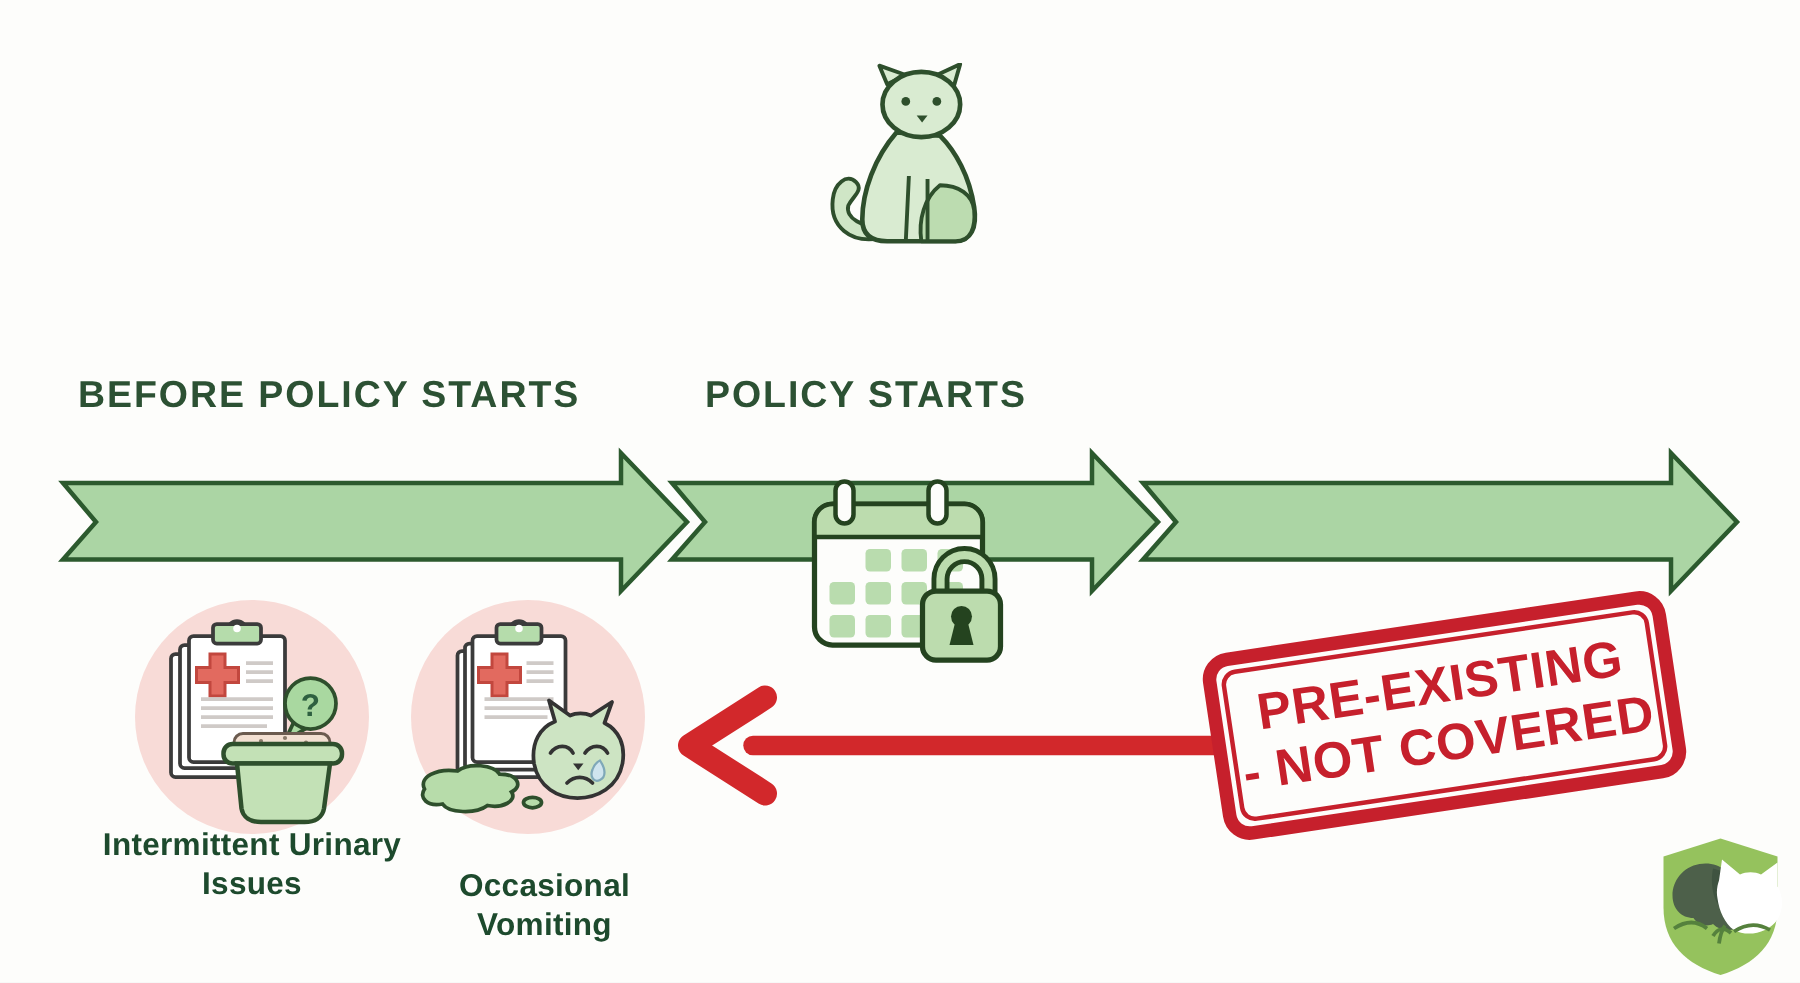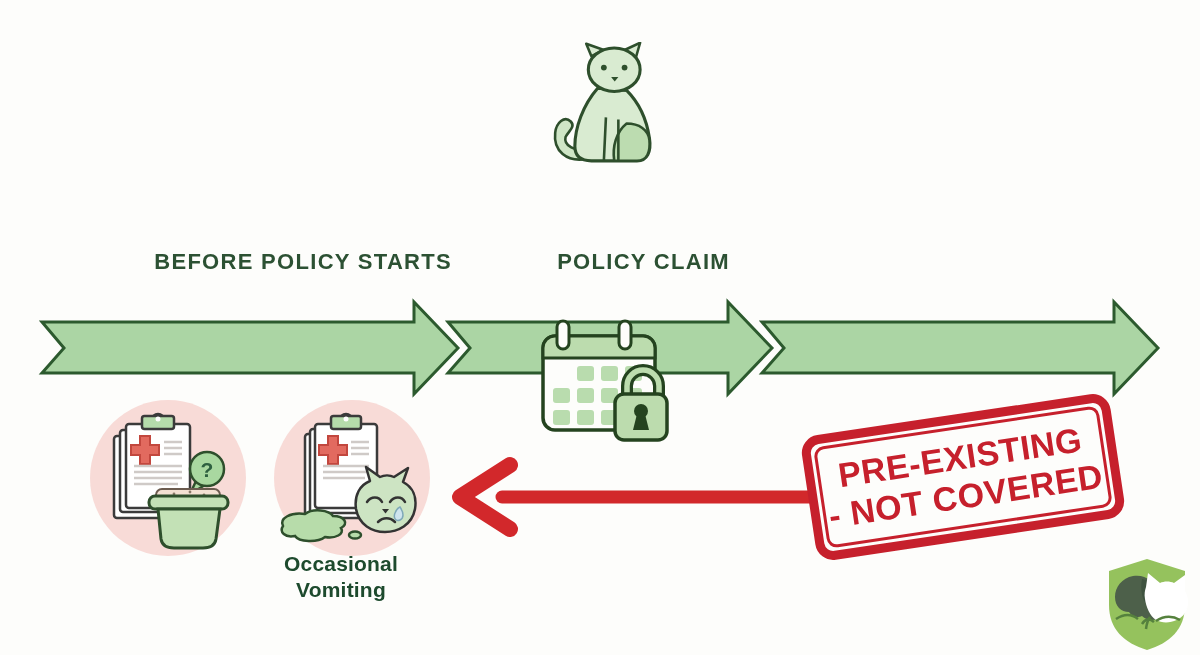--- a/index.html
+++ b/index.html
@@ -1,30 +1,30 @@
 <!DOCTYPE html>
 <html><head>
 <meta charset="utf-8">
 <style>
   html,body{margin:0;padding:0;}
   body{font-family:"Liberation Sans",sans-serif;background:#e9e9e9;}
   .canvas{position:relative;width:1200px;height:655px;background:#fdfdfb;overflow:hidden;}
 
-  .stage-label{position:absolute;top:249px;font-size:22px;font-weight:700;
-    letter-spacing:1.3px;color:#2c5133;text-align:right;}
+  .stage-label{position:absolute;top:249px;font-size:25px;font-weight:700;
+    letter-spacing:1.3px;color:#2c5133;text-align:left;}
   .stage-before{left:52px;width:400px;}
   .stage-start{left:470px;width:260px;}
   .stage-future{left:820px;width:260px;}
 
   .abs{position:absolute;}
 
   .condition-label{position:absolute;top:551px;font-size:21px;font-weight:600;
     color:#1d4a2d;text-align:center;line-height:1.25;letter-spacing:0.2px;}
   .cond-label-1{left:58px;width:220px;}
-  .cond-label-2{left:251px;width:180px;}
+  .cond-label-2{left:273px;width:180px;margin-top:27px;}
 
   .stamp{position:absolute;left:807px;top:414px;width:312px;height:126px;
     box-sizing:border-box;border:9px solid #c6202c;border-radius:18px;
     transform:rotate(-8.5deg);background:#fdfdfb;z-index:5;}
   .stamp-inner{position:absolute;inset:3px;border:3px solid #c6202c;border-radius:10px;
     display:flex;flex-direction:column;align-items:center;justify-content:center;}
   .stamp-line{font-size:34px;font-weight:800;color:#c6202c;line-height:1.15;
     letter-spacing:0.5px;white-space:nowrap;}
 
   .red-arrow{z-index:4;}
@@ -43,21 +43,21 @@
       <polygon points="40,13 35,1 52,7" fill="#d9ebd1" stroke-width="2.5"></polygon>
       <polygon points="72,7 87,0 83,14" fill="#d9ebd1" stroke-width="2.5"></polygon>
       <ellipse cx="62" cy="26" rx="25" ry="21" fill="#d9ebd1" stroke-width="3"></ellipse>
     </g>
     <circle cx="52" cy="24" r="2.8" fill="#2e4f2c"></circle>
     <circle cx="72" cy="24" r="2.8" fill="#2e4f2c"></circle>
     <path d="M59,33 h7 l-3.5,4.5 z" fill="#2e4f2c"></path>
   </svg>
 
   <div class="stage-label stage-before">BEFORE POLICY STARTS</div>
-  <div class="stage-label stage-start">POLICY CLAIM</div>
+  <div class="stage-label stage-start">POLICY STARTS</div>
 
   <svg class="abs" style="left:0;top:296px;" width="1200" height="104" viewBox="0 0 1200 104">
     <g fill="#abd5a4" stroke="#2c5a2e" stroke-width="3" stroke-linejoin="miter">
       <path d="M42,26 L414,26 L414,6 L458,52 L414,98 L414,77 L42,77 L64,52 Z"></path>
       <path d="M448,26 L728,26 L728,6 L772,52 L728,98 L728,77 L448,77 L470,52 Z"></path>
       <path d="M762,26 L1114,26 L1114,6 L1158,52 L1114,98 L1114,77 L762,77 L784,52 Z"></path>
     </g>
   </svg>
 
   <svg class="abs" style="left:535px;top:318px;" width="136" height="132" viewBox="0 0 136 132">
@@ -138,20 +138,21 @@
       <path d="M-4,4 h7 l-3.5,4.5 z" fill="#333333"></path>
       <path d="M-8,17 C-3,12 4,12 9,17" fill="none" stroke="#333333" stroke-width="2.5" stroke-linecap="round"></path>
       <path d="M14,2 C18,8 18,13 14,15 C10,17 7,13 9,8 C10,5 12,3 14,2 Z" fill="#cfe4ee" stroke="#7fa8b8" stroke-width="1.5"></path>
     </g>
     <g fill="#b7dcaa" stroke="#2e4f2c" stroke-width="2.5">
       <path d="M12,128 C8,120 20,114 34,116 C42,110 58,112 62,118 C74,118 78,126 70,130 C74,136 64,141 54,139 C46,145 28,144 24,138 C14,140 8,134 12,128 Z"></path>
       <ellipse cx="84" cy="137" rx="6" ry="3.5"></ellipse>
     </g>
   </svg>
 
+  <div class="condition-label cond-label-1">Intermittent Urinary Issues</div>
   <div class="condition-label cond-label-2">Occasional Vomiting</div>
 
   <svg class="abs red-arrow" style="left:440px;top:452px;" width="380" height="96" viewBox="0 0 380 96">
     <path d="M62,45 H378" stroke="#d2282b" stroke-width="13" stroke-linecap="round" fill="none"></path>
     <path d="M70,13 L20,45 L70,77" stroke="#d2282b" stroke-width="16" stroke-linecap="round" stroke-linejoin="round" fill="none"></path>
   </svg>
 
   <div class="stamp">
     <div class="stamp-inner">
       <div class="stamp-line">PRE-EXISTING</div>

